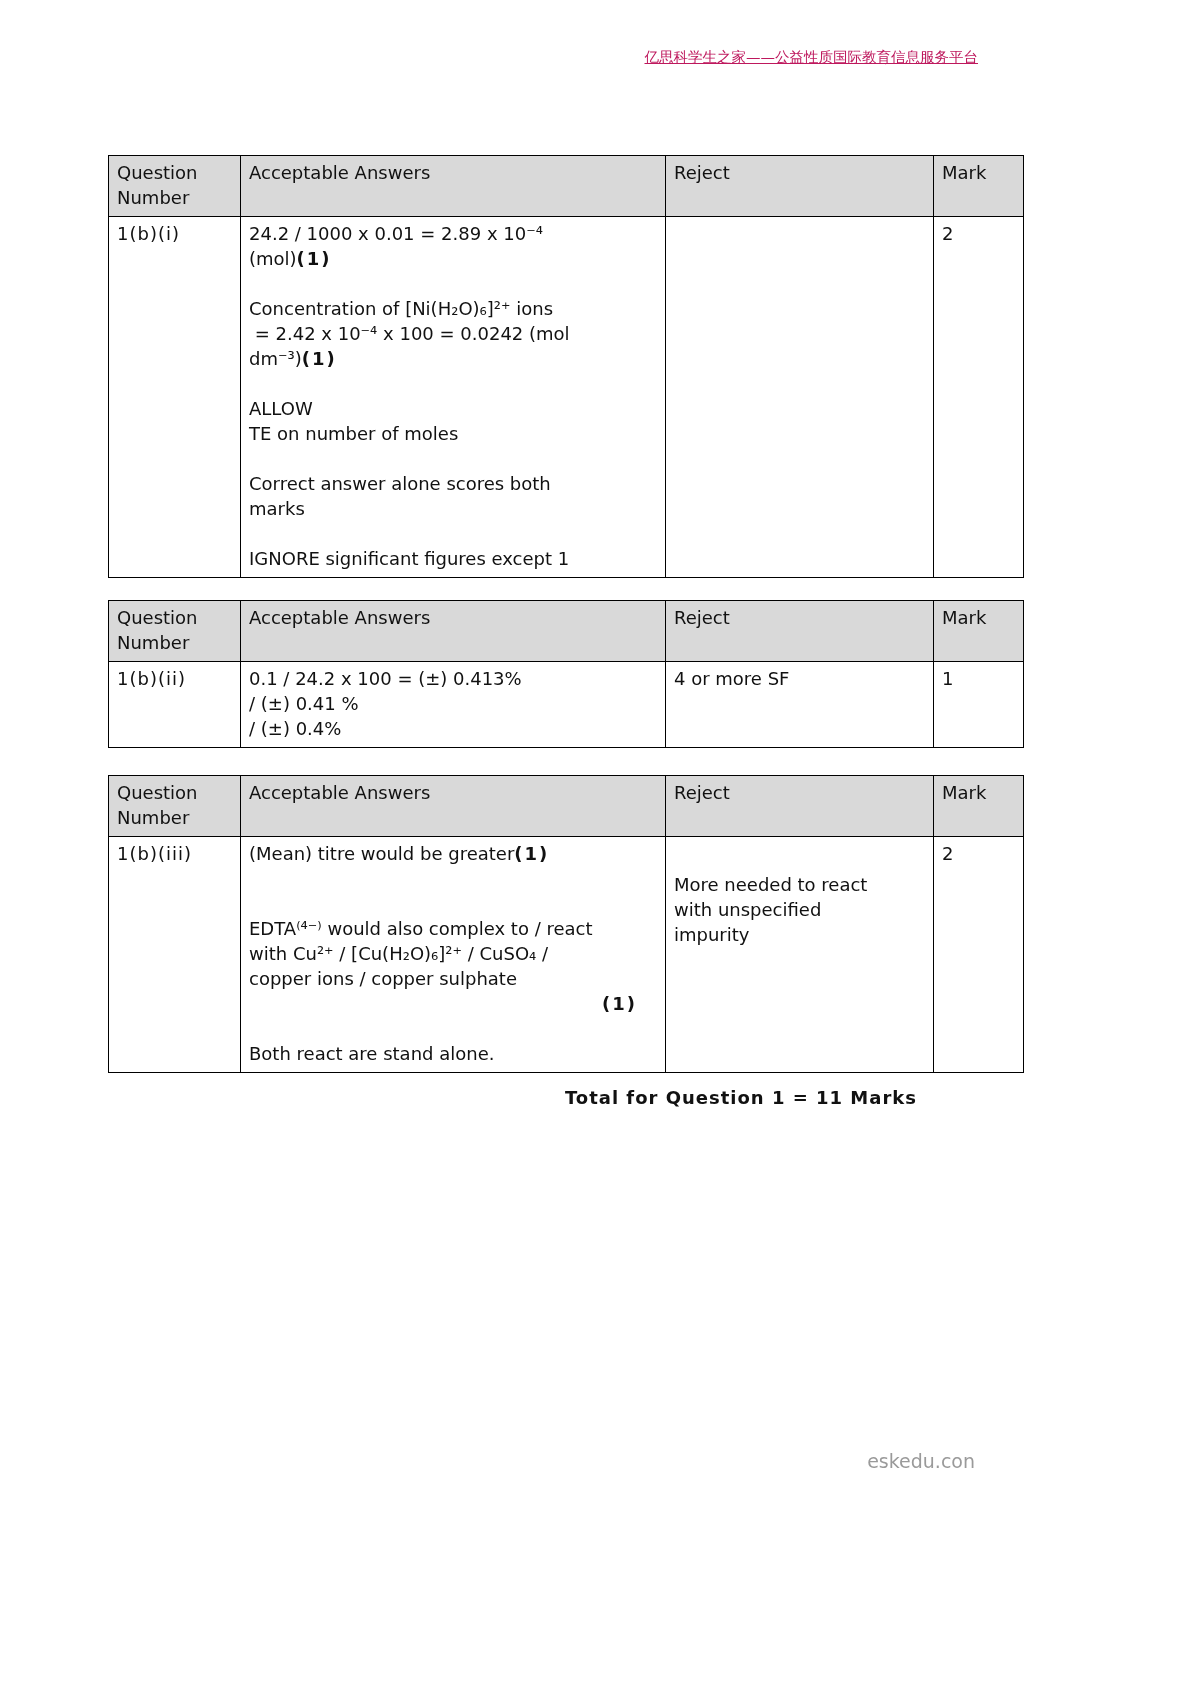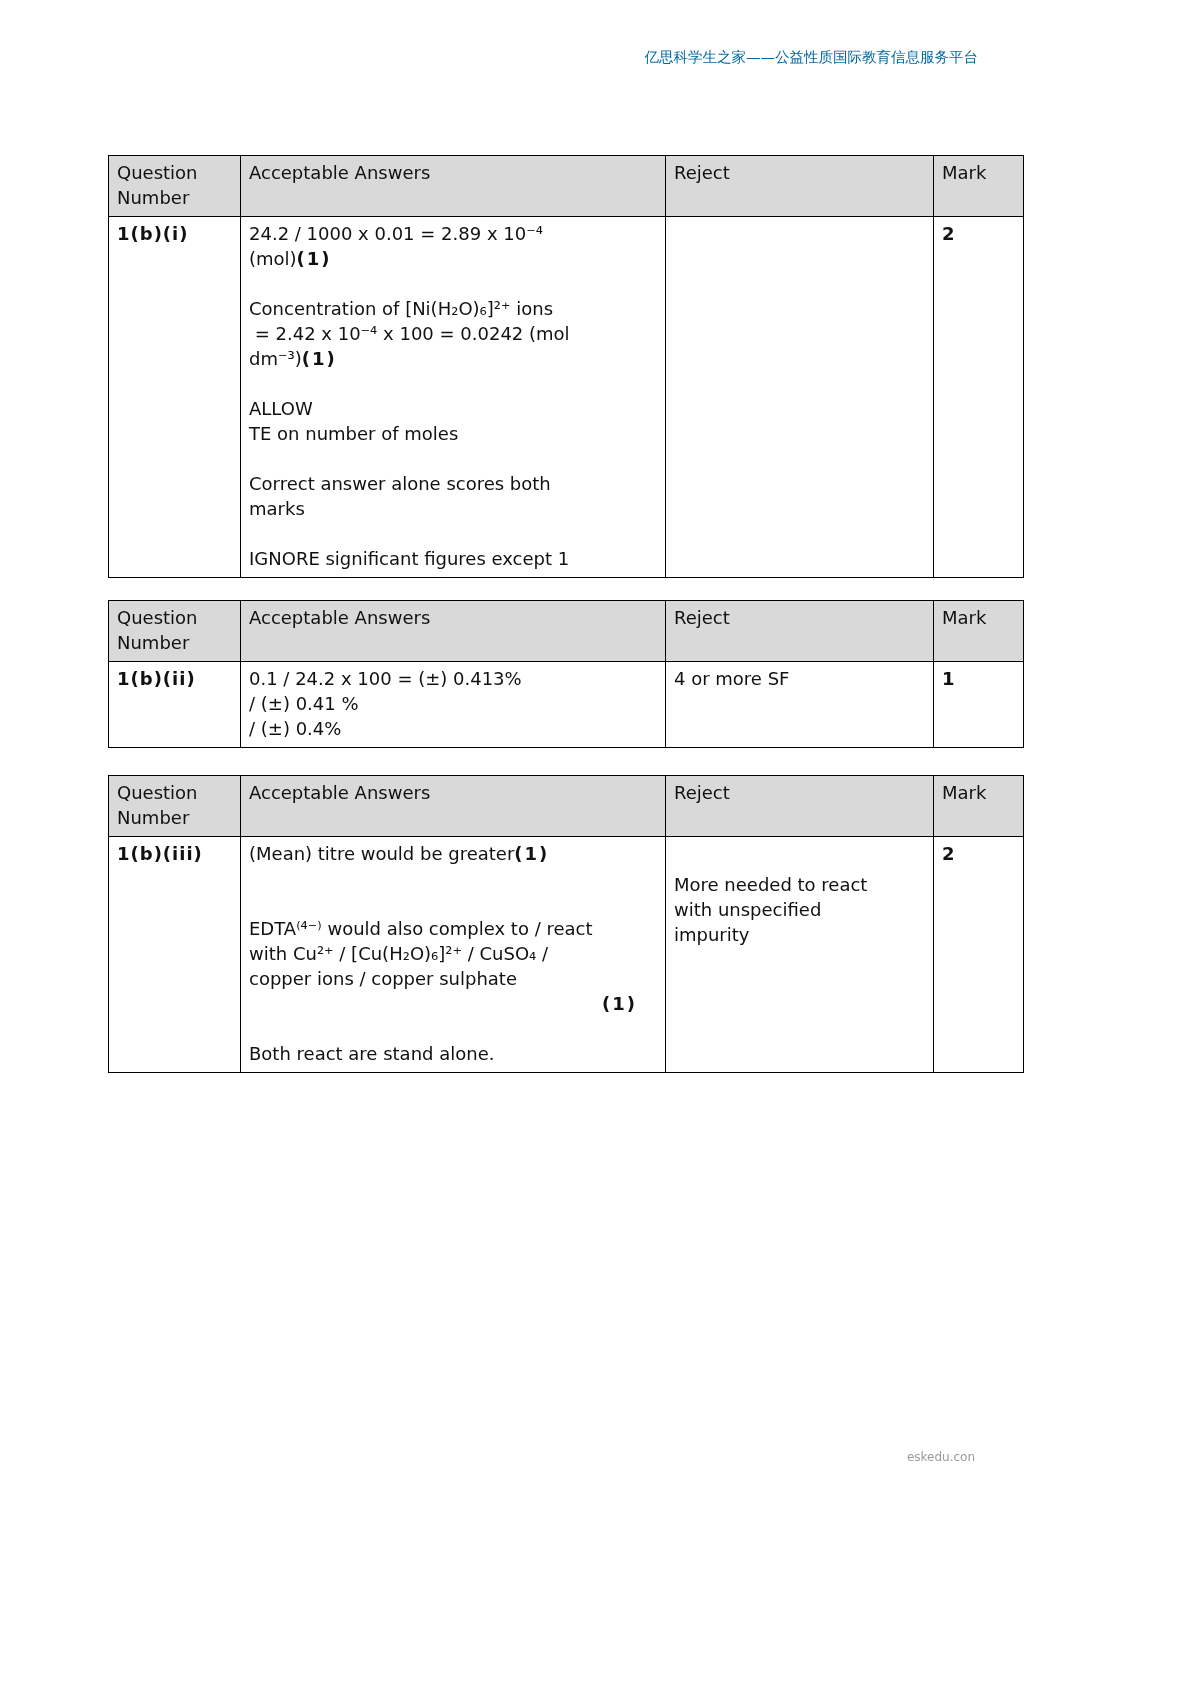--- a/index.html
+++ b/index.html
@@ -9,21 +9,22 @@
     height: 1684px;
     position: relative;
     font-family: "DejaVu Sans", "Liberation Sans", sans-serif;
     color: #111111;
   }
   .watermark {
     position: absolute;
     top: 48px;
     right: 213px;
     font-size: 14.5px;
-    color: #0369a1;
+    color: #be185d;
+    text-decoration: underline;
   }
   .content {
     position: absolute;
     left: 68px;
     top: 155px;
     width: 915px;
     padding-left: 40px;
   }
   table.ms-table {
     border-collapse: collapse;
@@ -39,21 +40,21 @@
   th, td {
     border: 1px solid #000000;
     vertical-align: top;
     text-align: left;
     padding: 4px 8px 6px 8px;
     font-size: 18px;
     line-height: 25px;
     font-weight: normal;
   }
   thead th { background: #d9d9d9; }
-  td.qn { font-weight: bold; letter-spacing: 1px; }
+  td.qn { font-weight: normal; letter-spacing: 1px; }
   .ln { min-height: 25px; white-space: pre-wrap; }
   .flex { display: flex; }
   .mk {
     font-weight: bold;
     letter-spacing: 2px;
     padding-right: 20px;
     white-space: nowrap;
   }
   .mk-line {
     text-align: right;
@@ -69,21 +70,21 @@
     text-align: right;
     padding-right: 66px;
     font-weight: bold;
     font-size: 18px;
     letter-spacing: 1px;
   }
   .footer {
     position: absolute;
     top: 1450px;
     right: 216px;
-    font-size: 12px;
+    font-size: 19px;
     color: #9a9a9a;
   }
 </style>
 </head>
 <body>
 
 <div class="watermark">亿思科学生之家——公益性质国际教育信息服务平台</div>
 
 <div class="content">
 
@@ -199,16 +200,17 @@
             <div class="ln">More needed to react</div>
             <div class="ln">with unspecified</div>
             <div class="ln">impurity</div>
           </div>
         </td>
         <td class="qn">2</td>
       </tr>
     </tbody>
   </table>
 
+  <div class="total-line">Total for Question 1 = 11 Marks</div>
 
 </div>
 
 <div class="footer">eskedu.con</div>
 
 </body></html>

